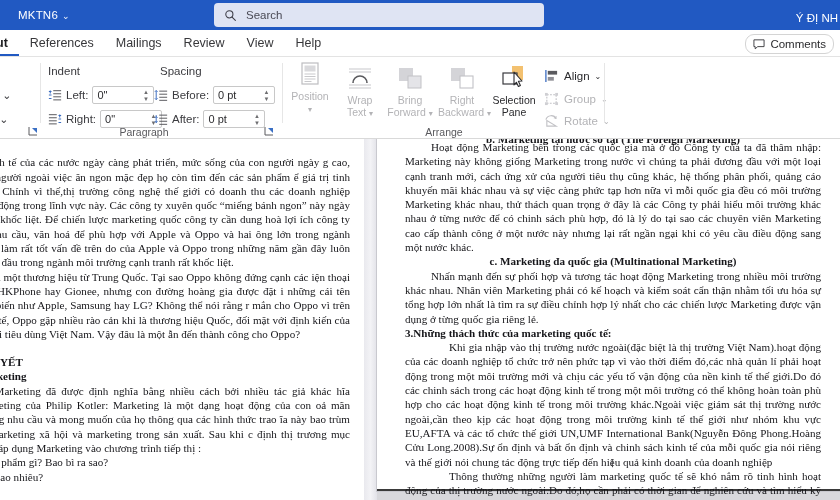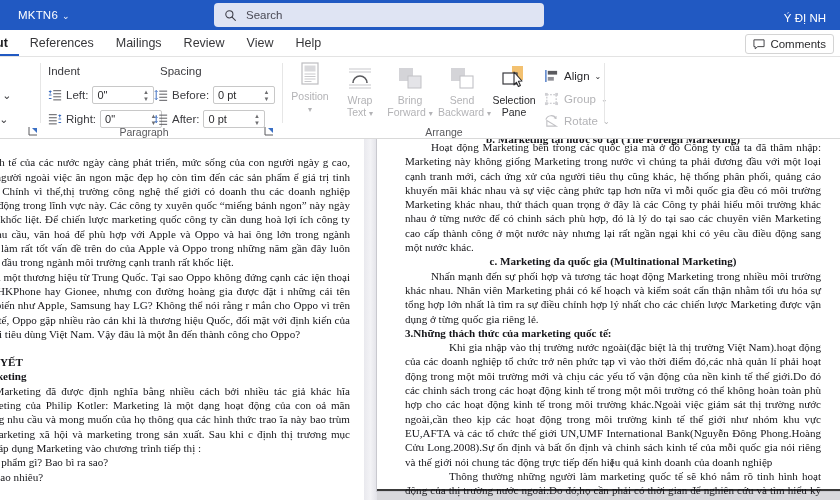--- a/index.html
+++ b/index.html
@@ -24,42 +24,42 @@
   .doc-name .chev { font-size: 9px; opacity: .95; }
   .searchbox {
     position: absolute; left: 214px; top: 3px; width: 330px; height: 24px;
     background: #dfe4f3; border-radius: 4px;
     display: flex; align-items: center; padding-left: 10px; gap: 9px;
   }
   .searchbox .sicon { width: 13px; height: 13px; display:block; }
   .searchbox .sph { color: #4a4a55; font-size: 11.5px; }
   .title-right {
     position: absolute; right: 0; top: 0; height: 36px;
-    display: flex; align-items: center; padding-right: 14px;
+    display: flex; align-items: center; padding-right: 2px;
     color: #ffffff; font-size: 11.5px; white-space: nowrap;
   }
 
   
   .tabstrip {
     position: absolute; top: 30px; left: 0; width: 840px; height: 27px;
     background: #ffffff; border-bottom: 1px solid #e3e3e3;
     display: flex; align-items: center;
   }
   .tab {
     font-size: 12.5px; color: #37373a; padding: 0 11px; line-height: 26px;
     height: 26px; white-space: nowrap; cursor: default;
   }
   .tab.clipped { padding-left: 0; margin-left: -4px; }
   .tab.active {
     font-weight: bold; color: #1d1d20;
     border-bottom: 2px solid #2159c2;
   }
   .comments-btn {
     position: absolute; right: 6px; top: 4px; height: 20px;
-    border: 1px solid #d4d4d4; border-radius: 3px; background: #fff;
+    border: 1px solid #d4d4d4; border-radius: 9px; background: #fff;
     display: flex; align-items: center; gap: 5px; padding: 0 7px;
     font-size: 11.5px; color: #2b2b2e; white-space: nowrap;
   }
 
   
   .ribbon {
     position: absolute; top: 57px; left: 0; width: 840px; height: 82px;
     background: #ffffff; border-bottom: 1px solid #d9d9d9;
   }
   .ribbon-inner { position: relative; width: 840px; height: 82px; }
@@ -320,21 +320,21 @@
           <rect x="13" y="11" width="13" height="12" fill="#e4e4e8" stroke="#c2c2c6" stroke-width="1"></rect>
         </svg>
         <span class="cap"><span>Bring</span><br><span>Forward</span> <span class="cv">▾</span></span>
       </div>
 
       <div class="arr-btn" style="left:152px; top:6px;">
         <svg class="glyph" viewBox="0 0 30 27">
           <rect x="4" y="3" width="14" height="13" fill="#d4d4d8"></rect>
           <rect x="13" y="11" width="13" height="12" fill="#ffffff" stroke="#c2c2c6" stroke-width="1.1"></rect>
         </svg>
-        <span class="cap"><span>Send</span><br><span>Backward</span> <span class="cv">▾</span></span>
+        <span class="cap"><span>Right</span><br><span>Backward</span> <span class="cv">▾</span></span>
       </div>
 
       <div class="arr-btn enabled" style="left:200px; top:6px; width:56px;">
         <svg class="glyph" viewBox="0 0 30 27">
           <rect x="13" y="1" width="11" height="14" fill="#f3c170"></rect>
           <rect x="4" y="8" width="14" height="11" fill="#ffffff" stroke="#3a3a3e" stroke-width="1.2"></rect>
           <path d="M15 7l8 9-3.6.3 2 4.2-2 1-2-4.2-2.4 2.6z" fill="#ffffff" stroke="#2b2b2e" stroke-width="1.1" stroke-linejoin="round"></path>
         </svg>
         <span class="cap"><span>Selection</span><br><span>Pane</span></span>
       </div>

